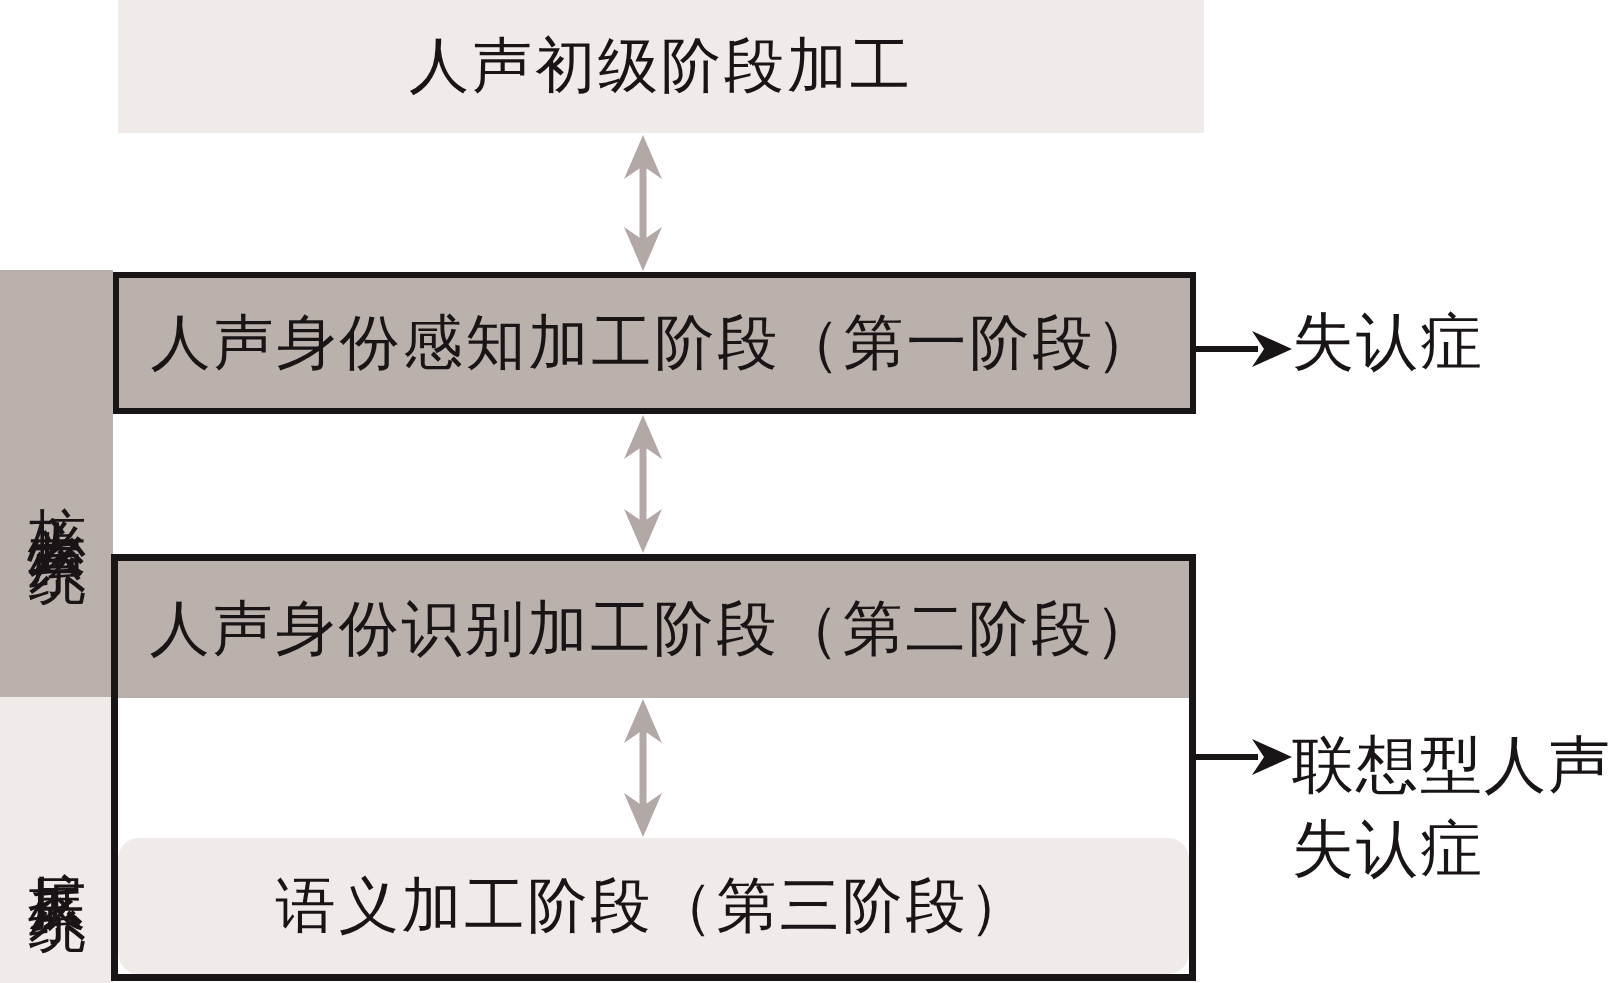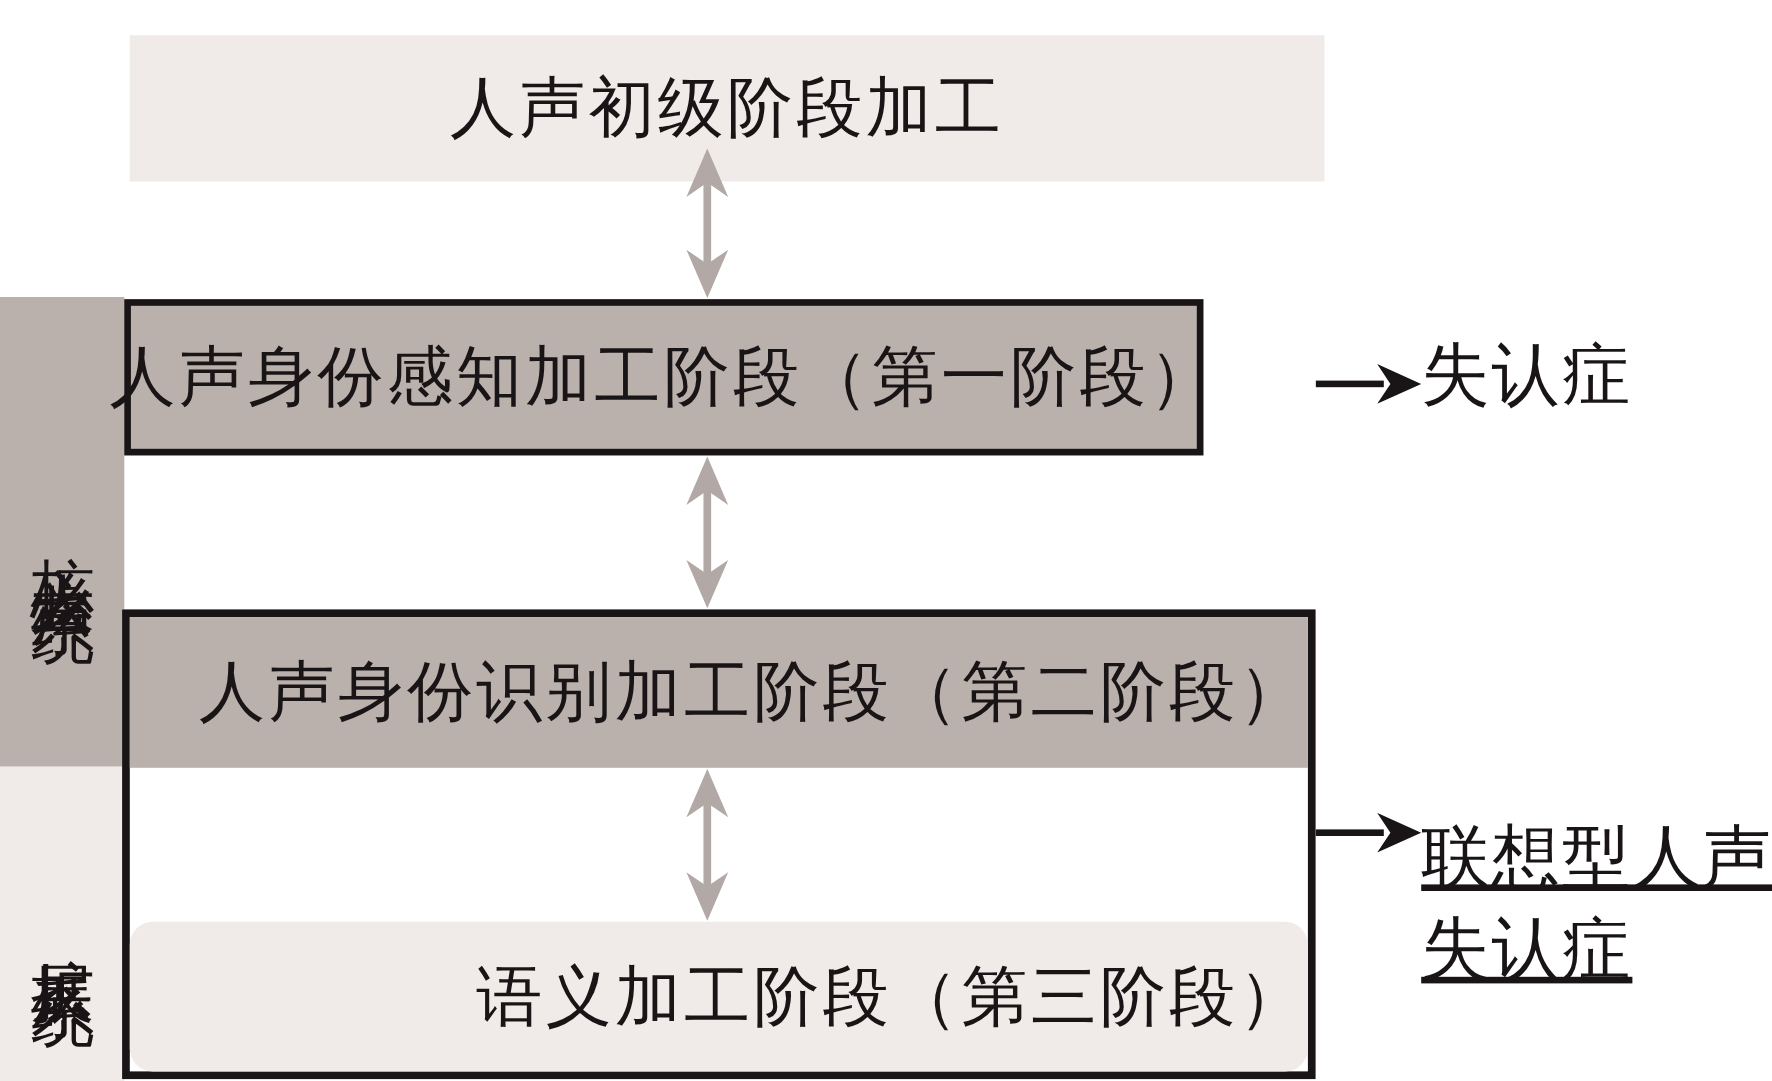--- a/index.html
+++ b/index.html
@@ -61,41 +61,40 @@
   .box-label{
     font-size:60px;
     letter-spacing:3px;
     color:var(--ink);
     white-space:nowrap;
   }
   .top-box{
     left:118px;top:0;
     width:1086px;height:133px;
     background:var(--box-light);
-    margin-top:32px;
   }
   .stage1-box{
     left:113px;top:272px;
-    width:981px;height:142px;
+    width:1083px;height:142px;
     background:var(--box-gray);
     border:6px solid var(--ink);
   }
   .outer-box{
     position:absolute;
     left:111px;top:554px;
     width:1085px;height:427px;
     border:7px solid var(--ink);
     background:var(--bg);
   }
   .band{
     position:absolute;
     left:0;right:0;
     display:flex;
     align-items:center;
-    justify-content:flex-end;
+    justify-content:center;
   }
   .band-top{
     top:0;height:137px;
     background:var(--box-gray);
   }
   .band-bottom{
     bottom:0;height:136px;
     background:var(--box-light);
     border-radius:21px;
   }
@@ -123,21 +122,21 @@
     position:absolute;
     left:1292px;
     width:319px;
     font-size:62px;
     line-height:84px;
     letter-spacing:2px;
     color:var(--ink);
     white-space:nowrap;
   }
   .right-label-1{top:300px;}
-  .right-label-2{top:738px;text-decoration:underline;}
+  .right-label-2{top:723px;}
 </style>
 </head>
 <body>
 
 <div class="canvas">
 
   <div class="strip strip-dark">
     <div class="vtext">核心人声系统</div>
   </div>
   <div class="strip strip-light">

